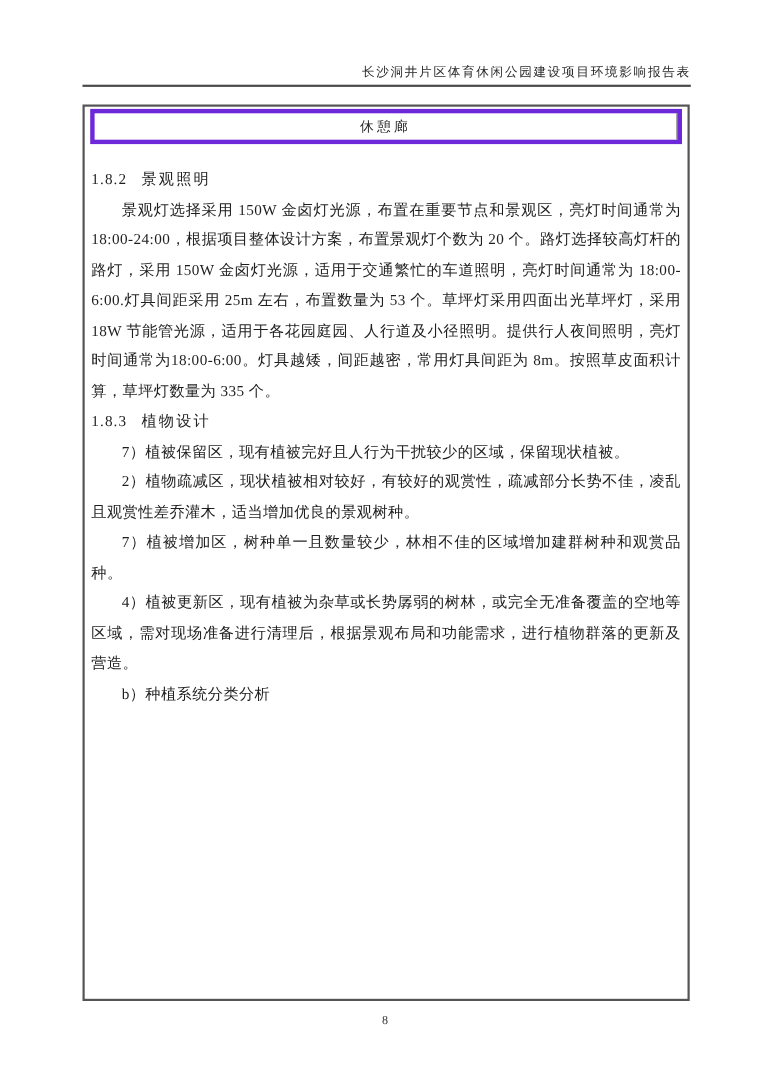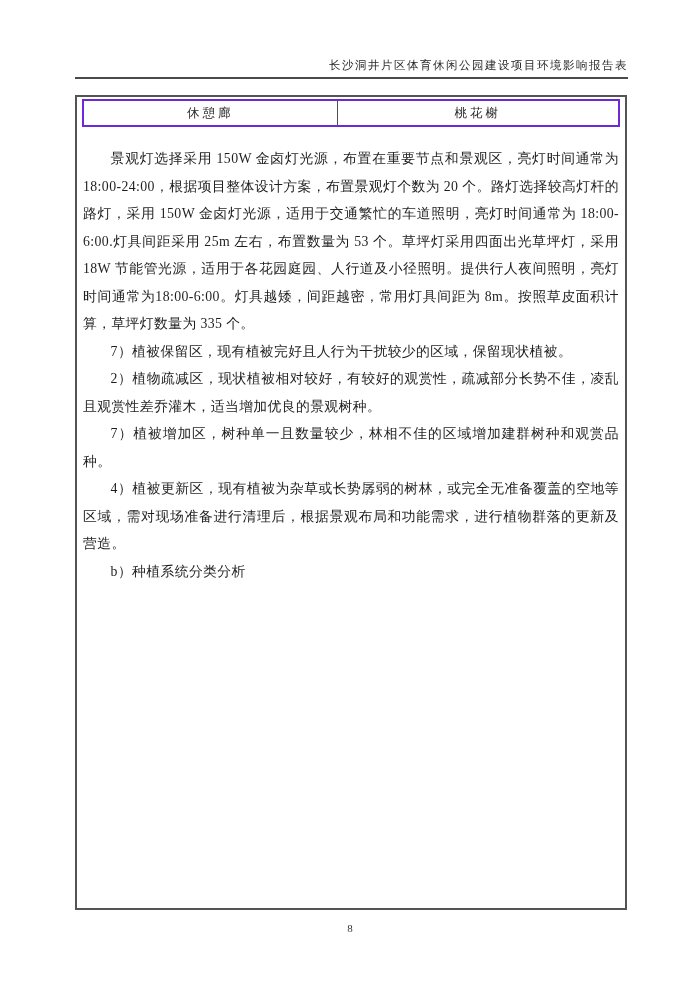--- a/index.html
+++ b/index.html
@@ -34,21 +34,21 @@
     top: 95px;
     left: 75px;
     width: 552px;
     height: 815px;
     box-sizing: border-box;
     border: 2px solid #545454;
   }
   .caption-table {
     display: flex;
     margin: 2px 5px 0 5px;
-    border: 2px solid #6d28d9;
+    border: 4px solid #6d28d9;
     height: 24px;
   }
   .caption-cell {
     display: flex;
     align-items: center;
     justify-content: center;
     font-size: 12.5px;
     letter-spacing: 3px;
     color: #262626;
   }
@@ -86,27 +86,32 @@
 <div class="page">
 
   <div class="doc-header">长沙洞井片区体育休闲公园建设项目环境影响报告表</div>
 
   <div class="header-rule"></div>
 
   <div class="content-box">
 
     <div class="caption-table">
       <div class="caption-cell left">休憩廊</div>
-      <div class="caption-cell right">桃花榭</div>
     </div>
 
     <div class="body-text">
 
+      <div class="sec-heading">
+        <span>1.8.2</span><span class="htext">景观照明</span>
+      </div>
       <p>景观灯选择采用 150W 金卤灯光源，布置在重要节点和景观区，亮灯时间通常为18:00-24:00，根据项目整体设计方案，布置景观灯个数为 20 个。路灯选择较高灯杆的路灯，采用 150W 金卤灯光源，适用于交通繁忙的车道照明，亮灯时间通常为 18:00-6:00.灯具间距采用 25m 左右，布置数量为 53 个。草坪灯采用四面出光草坪灯，采用 18W 节能管光源，适用于各花园庭园、人行道及小径照明。提供行人夜间照明，亮灯时间通常为18:00-6:00。灯具越矮，间距越密，常用灯具间距为 8m。按照草皮面积计算，草坪灯数量为 335 个。</p>
 
+      <div class="sec-heading">
+        <span>1.8.3</span><span class="htext">植物设计</span>
+      </div>
       <p>7）植被保留区，现有植被完好且人行为干扰较少的区域，保留现状植被。</p>
       <p>2）植物疏减区，现状植被相对较好，有较好的观赏性，疏减部分长势不佳，凌乱且观赏性差乔灌木，适当增加优良的景观树种。</p>
       <p>7）植被增加区，树种单一且数量较少，林相不佳的区域增加建群树种和观赏品种。</p>
       <p>4）植被更新区，现有植被为杂草或长势孱弱的树林，或完全无准备覆盖的空地等区域，需对现场准备进行清理后，根据景观布局和功能需求，进行植物群落的更新及营造。</p>
       <p>b）种植系统分类分析</p>
 
     </div>
   </div>
 
   <div class="page-number">8</div>

